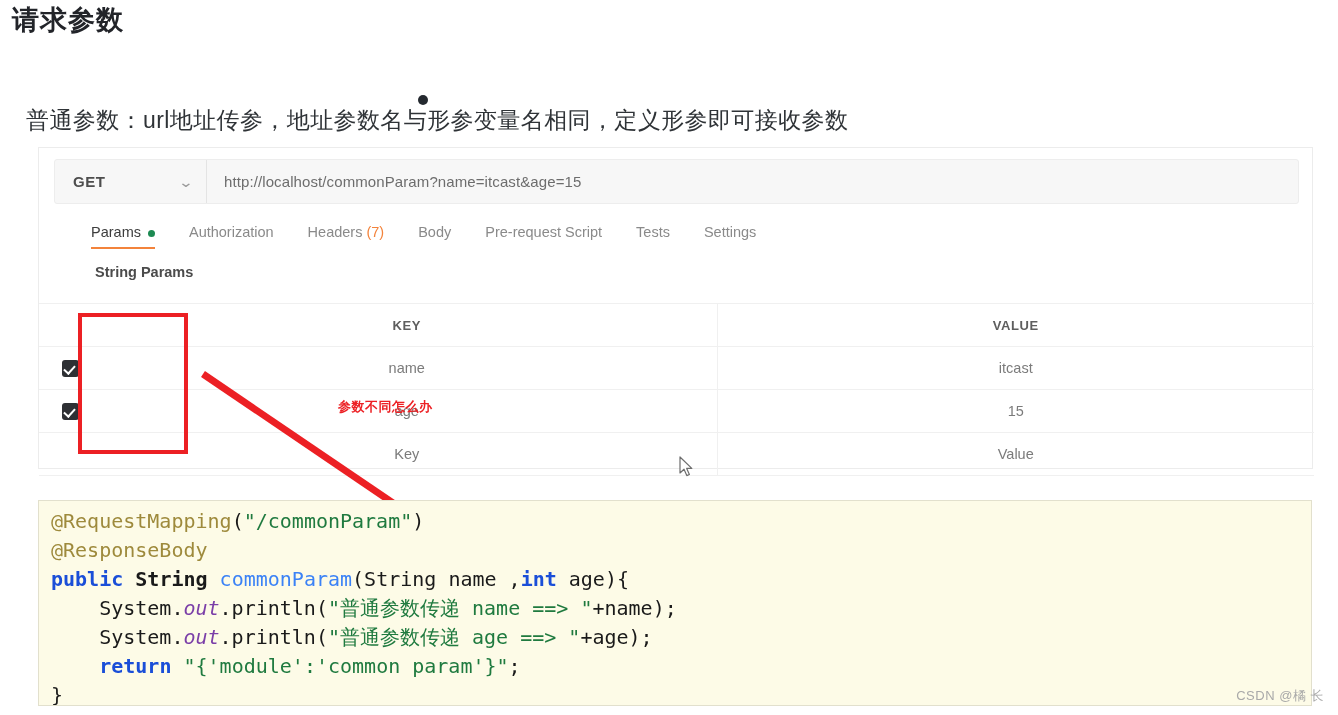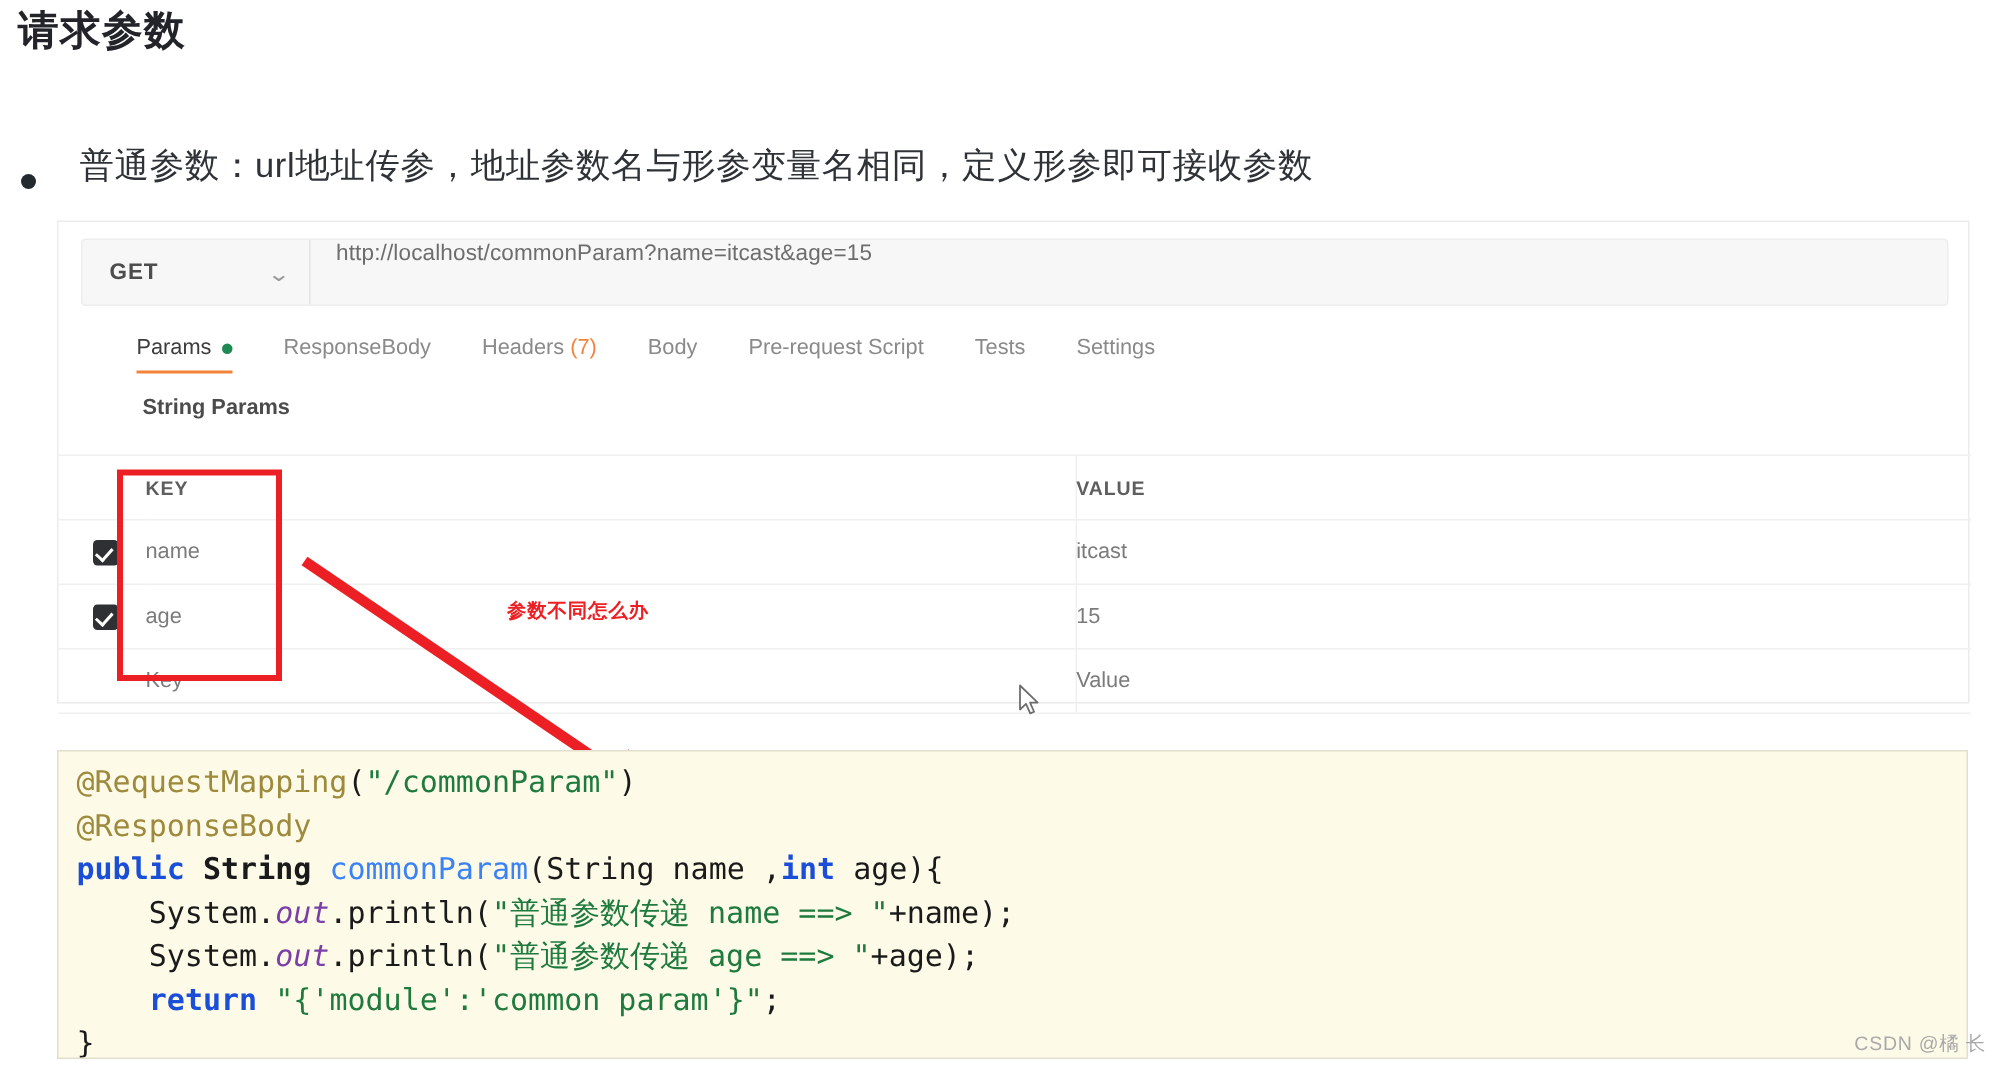--- a/index.html
+++ b/index.html
@@ -24,24 +24,25 @@
     top: 2px;
     font-size: 27px;
     font-weight: bold;
     letter-spacing: 1px;
     color: #222429;
   }
 
   
   .bullet-row {
     position: absolute;
-    left: 14px;
+    left: 26px;
     top: 95px;
     display: flex;
-    align-items: flex-end;
+    align-items: center;
+    flex-direction: column;
   }
   .bullet-dot {
     width: 10px;
     height: 10px;
     border-radius: 50%;
     background: #24292f;
     margin-right: 29px;
     flex: none;
   }
   .bullet-text {
@@ -67,20 +68,21 @@
     position: absolute;
     left: 15px;
     top: 11px;
     width: 1245px;
     height: 45px;
     background: #f7f7f7;
     border: 1px solid #ededed;
     border-radius: 3px;
     box-sizing: border-box;
     display: flex;
+    align-items: center;
   }
   .method-select {
     width: 152px;
     height: 100%;
     display: flex;
     align-items: center;
     justify-content: space-between;
     padding: 0 14px 0 18px;
     box-sizing: border-box;
     border-right: 1px solid #e4e4e4;
@@ -163,20 +165,21 @@
     table-layout: fixed;
   }
   .ptable td {
     height: 42px;
     border-top: 1px solid #f0f0f0;
     border-bottom: 1px solid #f0f0f0;
     font-size: 14.5px;
     color: #7b7b7b;
     padding: 0;
     vertical-align: middle;
+    text-align: center;
   }
   .col-check { width: 58px; }
   .col-key   { width: 620px; border-right: 1px solid #f0f0f0; }
   .col-val   { width: 597px; }
 
   .ptable .hdr td {
     font-size: 13px;
     font-weight: bold;
     color: #5e5e5e;
     letter-spacing: 0.6px;
@@ -293,21 +296,21 @@
       <span class="chevron">⌄</span>
     </div>
     <div class="url-text">http://localhost/commonParam?name=itcast&amp;age=15</div>
   </div>
 
   <div class="tabs">
     <div class="tab active">
       <span>Params</span><span class="green-dot"></span>
     </div>
     <div class="tab">
-      <span>ResponseBody</span>
+      <span>Authorization</span>
     </div>
     <div class="tab">
       <span>Headers</span>
       <span class="count">(7)</span>
     </div>
     <div class="tab">
       <span>Body</span>
     </div>
     <div class="tab">
       <span>Pre-request Script</span>

